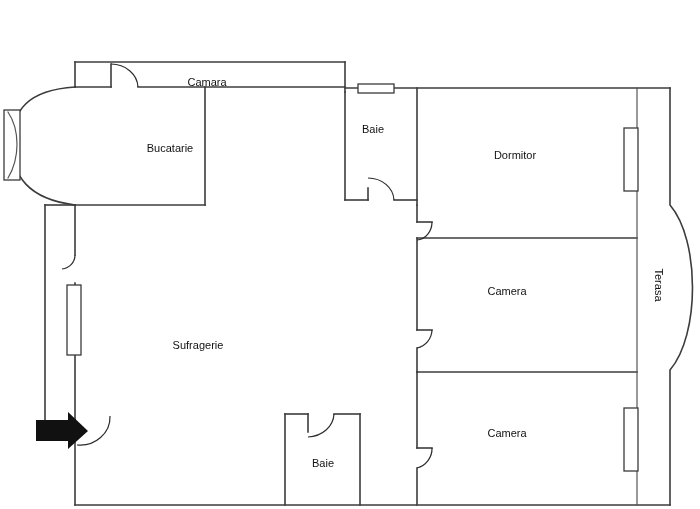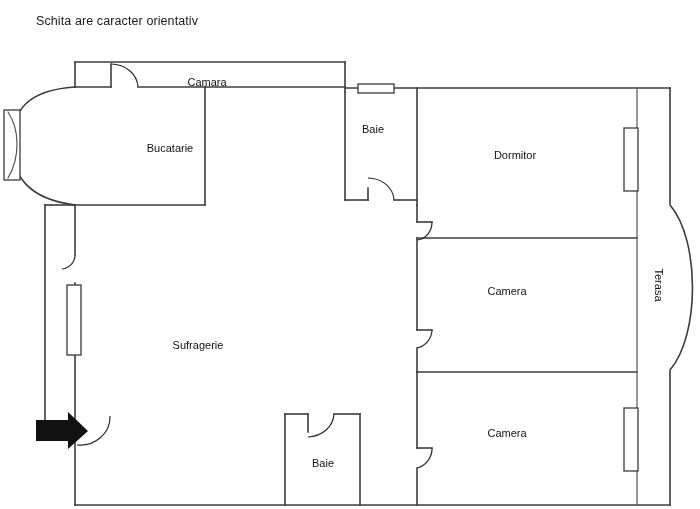--- a/index.html
+++ b/index.html
@@ -66,21 +66,20 @@
   .entry-arrow {
     fill: #111111;
     stroke: none;
   }
 </style>
 </head>
 <body>
 
 <div id="plan-root">
 
-  <div id="plan-title">Schita are caracter orientativ</div>
 
   <svg id="floorplan-svg" width="700" height="509" viewBox="0 0 700 509">
 
     <g>
 
       <path class="wall" d="M 75 62 L 345 62"></path>
 
       <path class="wall" d="M 75 62 L 75 87"></path>
 
       <path class="wall" d="M 75 87 L 111 87"></path>

